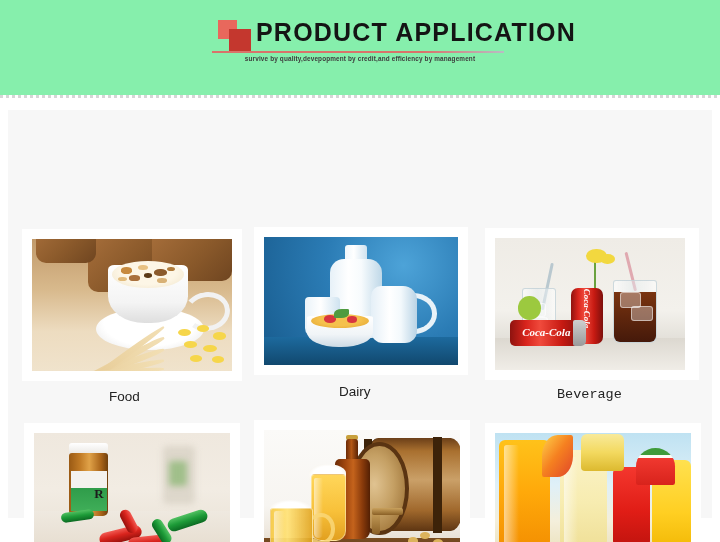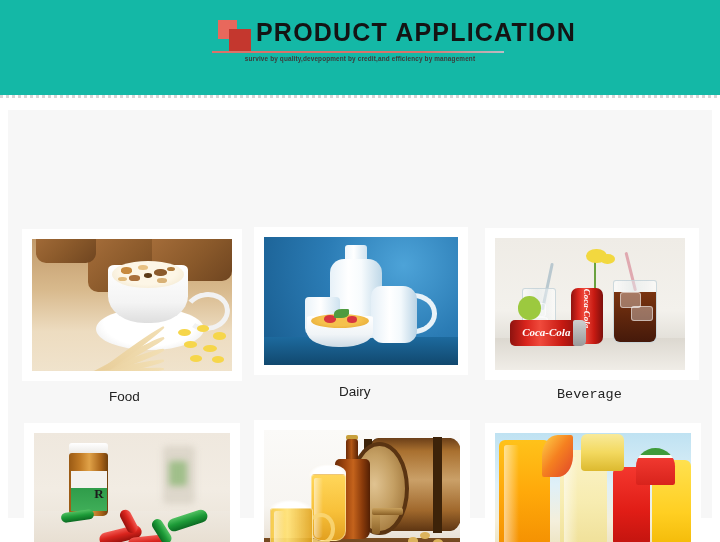--- a/index.html
+++ b/index.html
@@ -14,21 +14,21 @@
     overflow: hidden;
     position: relative;
   }
 
   
   .header {
     position: absolute;
     left: 0; top: 0;
     width: 720px;
     height: 96px;
-    background: #14b8a6;
+    background: #86efac;
   }
   .logo-block {
     position: absolute;
     left: 210px;
     top: 16px;
     width: 300px;
     height: 58px;
   }
   .logo-mark {
     position: absolute;

